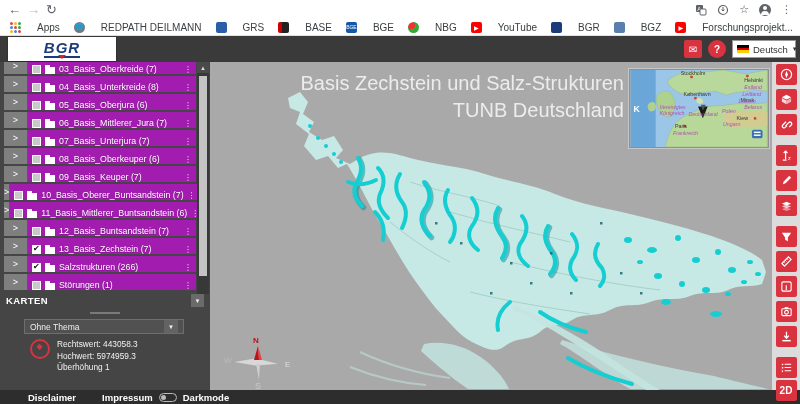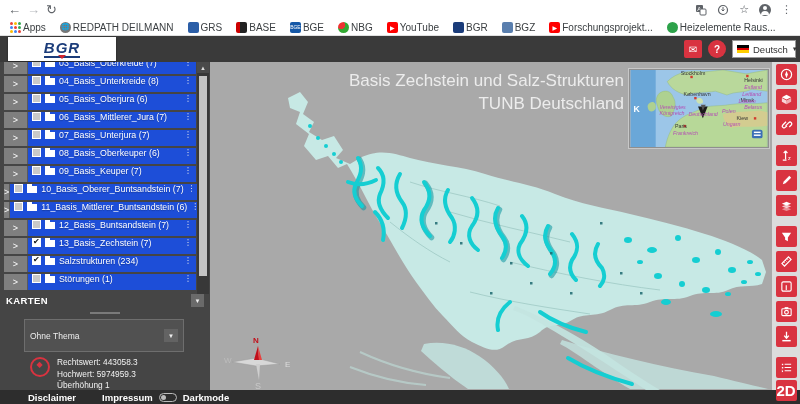--- a/index.html
+++ b/index.html
@@ -13,21 +13,21 @@
   .url-pill { display:flex; align-items:center; gap:5px; background:#f1f3f4; border-radius:9px; height:15px; width:560px; padding:0 10px; margin-left:4px; }
   .url-text { font-size:10.5px; color:#202124; }
   .lock-svg { width:8px; height:10px; }
   .browser-right { margin-left:auto; display:flex; align-items:center; gap:10px; }
   .br-ic { color:#5f6368; font-size:11px; cursor:pointer; }
   .avatar { width:12px; height:12px; border-radius:50%; background:#5f6368; position:relative; }
   .avatar::before { content:""; position:absolute; top:2px; left:4px; width:4px; height:4px; border-radius:50%; background:#fff; }
   .avatar::after { content:""; position:absolute; bottom:1px; left:2px; width:8px; height:4px; border-radius:4px 4px 0 0; background:#fff; }
 
   .bookmarks-bar { position:absolute; top:19px; left:0; width:800px; height:17px; background:#fff; border-bottom:1px solid #e0e0e0; display:flex; align-items:center; gap:14px; padding:0 10px; font-size:10px; color:#3c4043; white-space:nowrap; overflow:hidden; }
-  .bm { display:flex; align-items:center; gap:2px; cursor:pointer; flex:0 0 auto; }
+  .bm { display:flex; align-items:center; gap:16px; cursor:pointer; flex:0 0 auto; }
   .bm-ic { width:11px; height:11px; border-radius:2px; display:inline-flex; align-items:center; justify-content:center; font-size:7px; color:#fff; flex:0 0 auto; }
   .apps-grid { width:11px; height:11px; display:grid; grid-template-columns:repeat(3,3px); grid-template-rows:repeat(3,3px); gap:1px; }
   .apps-grid i { border-radius:50%; }
 
   
   .app-header { position:absolute; top:36px; left:0; width:800px; height:26px; background:#3a3a3a; display:flex; align-items:center; }
   .logo-box { position:absolute; top:1px; left:8px; width:108px; height:24px; background:#fff; display:flex; align-items:center; justify-content:center; box-shadow:0 1px 2px rgba(0,0,0,.4); }
   .logo-txt { font-weight:bold; font-size:15px; color:#1b3c7a; letter-spacing:1px; font-style:italic; border-bottom:2px solid #1b3c7a; position:relative; line-height:1; padding-bottom:1px; }
   .logo-txt::after { content:""; position:absolute; left:50%; bottom:-7px; transform:translateX(-50%); border:4px solid transparent; border-top-color:#d2232e; }
   .hdr-right { margin-left:auto; display:flex; align-items:center; gap:6px; padding-right:4px; }
@@ -38,57 +38,57 @@
   .lang-caret { margin-left:auto; font-size:6px; color:#333; }
 
   
   .content { position:absolute; top:62px; left:0; width:800px; height:328px; display:flex; }
 
   
   .sidebar { position:relative; width:210px; height:328px; background:#454545; overflow:hidden; flex:0 0 auto; }
   .tree { position:absolute; top:-4px; left:0; width:196px; }
   .layer-row { display:flex; height:16px; margin:0 0 2px 4px; cursor:pointer; }
   .chev-cell { width:24px; background:#7f7f7f; color:#fff; font-size:9px; display:flex; align-items:center; justify-content:center; border-right:1px solid #5a5a5a; }
-  .row-body { flex:1; background:#1d4ed8; display:flex; align-items:flex-start; gap:4px; padding:0 4px; }
+  .row-body { flex:1; background:#a21caf; display:flex; align-items:flex-end; gap:4px; padding:0 4px; }
   .cb { width:9px; height:9px; background:#c9c9c9; border:1px solid #fff; flex:0 0 auto; position:relative; cursor:pointer; }
   .cb.checked { background:#fff; }
   .cb.checked::after { content:"✔"; position:absolute; top:-2px; left:0px; font-size:8px; color:#111; }
   .folder { width:10px; height:7px; background:#fff; position:relative; flex:0 0 auto; margin-top:2px; }
   .folder::before { content:""; position:absolute; top:-2px; left:0; width:5px; height:2px; background:#fff; }
   .layer-label { font-size:8.8px; color:#fff; white-space:nowrap; overflow:hidden; text-shadow:0 1px 1px rgba(0,0,0,.25); }
   .kebab { margin-left:auto; color:#eee; font-size:8px; cursor:pointer; }
   .tree-scroll { position:absolute; top:0; right:1px; width:12px; height:232px; background:#383838; }
   .scroll-up { width:12px; height:11px; background:#4a4a4a; color:#ddd; font-size:6px; display:flex; align-items:center; justify-content:center; cursor:pointer; }
   .scroll-thumb { position:absolute; top:14px; left:2px; width:8px; height:200px; background:#c4c4c4; cursor:pointer; }
 
   .panel { position:absolute; top:228px; left:0; width:210px; padding:4px 6px; color:#fff; }
   .panel-hdr-row { display:flex; align-items:center; }
   .panel-hdr { font-size:9.5px; font-weight:bold; letter-spacing:.4px; }
   .collapse-btn { margin-left:auto; width:13px; height:13px; background:#6a6a6a; color:#eee; font-size:6px; display:flex; align-items:center; justify-content:center; cursor:pointer; }
   .panel-divider { width:30px; height:2px; background:#7a7a7a; margin:5px auto; }
   .themen { margin:2px 0 4px 18px; font-size:9.5px; font-weight:bold; }
-  .theme-select { margin-left:18px; width:160px; height:33px; background:#515151; border:1px solid #6e6e6e; display:flex; align-items:center; font-size:8.5px; color:#eee; padding:0 5px; cursor:pointer;text-align:center; }
+  .theme-select { margin-left:18px; width:160px; height:15px; background:#515151; border:1px solid #6e6e6e; display:flex; align-items:center; font-size:8.5px; color:#eee; padding:0 5px; cursor:pointer;text-align:center; }
   .sel-caret { margin-left:auto; background:#636363; width:14px; height:13px; display:flex; align-items:center; justify-content:center; font-size:6px; }
   .coords-row { display:flex; gap:7px; margin:5px 0 0 24px; align-items:flex-start; }
   .pin { width:20px; height:20px; border:2px solid #d93340; border-radius:50%; position:relative; flex:0 0 auto; }
   .pin::before { content:"◆"; position:absolute; top:1px; left:4.5px; color:#d93340; font-size:8px; }
   .coord-lines { font-size:8.3px; font-weight:normal; line-height:1.4; color:#f2f2f2; }
 
   
   .map-area { position:relative; flex:1; height:328px; background:#a9a9a9; overflow:hidden; cursor:grab; }
   .map-svg { position:absolute; top:0; left:0; }
-  .map-title { position:absolute; top:8px; right:148px; text-align:right; color:#ececec; font-size:17px; line-height:1.35; pointer-events:none; }
+  .map-title { position:absolute; top:8px; right:148px; text-align:right; color:#ececec; font-size:20px; line-height:1.35; pointer-events:none; }
   .inset { position:absolute; top:7px; right:3px; width:140px; height:79px; border:1px solid #8f8f8f; box-shadow:0 0 0 1px #c7c7c7; cursor:pointer; }
 
   
   .toolstrip { position:relative; width:28px; height:328px; background:#dcdcdc; flex:0 0 auto; display:flex; flex-direction:column; align-items:center; padding-top:2px; gap:4px; }
   .tool-btn { width:21px; height:21px; background:#d93340; border-radius:2px; display:flex; align-items:center; justify-content:center; cursor:pointer; flex:0 0 auto; }
   .tool-btn svg { width:13px; height:13px; }
   .tool-btn.gap { margin-top:6px; }
-  .btn-2d { position:absolute; bottom:-11px; left:3.5px; width:21px; height:21px; background:#d93340; border-radius:2px; color:#fff; font-size:15px; font-weight:bold; display:flex; align-items:center; justify-content:center; cursor:pointer; z-index:5; }
+  .btn-2d { position:absolute; bottom:-11px; left:3.5px; width:21px; height:21px; background:#d93340; border-radius:2px; color:#fff; font-size:10px; font-weight:bold; display:flex; align-items:center; justify-content:center; cursor:pointer; z-index:5; }
 
   
   .footer { position:absolute; bottom:0; left:0; width:800px; height:14px; background:#2d2d2d; display:flex; align-items:center; gap:6px; padding:0 8px; color:#fff; font-size:9.5px; font-weight:bold; }
   .f-link { cursor:pointer;margin-left:20px; }
   .toggle { width:18px; height:9px; border:1px solid #bbb; border-radius:5px; position:relative; cursor:pointer; background:#2d2d2d; }
   .toggle::before { content:""; position:absolute; top:1px; left:1px; width:5px; height:5px; border-radius:50%; background:#bbb; }
 </style>
 </head>
 <body>
 
@@ -288,21 +288,21 @@
               <span class="folder"></span>
               <span class="layer-label">13_Basis_Zechstein (7)</span>
               <span class="kebab">⋮</span>
             </span>
           </div>
         <div class="layer-row">
             <span class="chev-cell">&gt;</span>
             <span class="row-body">
               <span class="cb checked"></span>
               <span class="folder"></span>
-              <span class="layer-label">Salzstrukturen (234)</span>
+              <span class="layer-label">Salzstrukturen (266)</span>
               <span class="kebab">⋮</span>
             </span>
           </div>
         <div class="layer-row">
             <span class="chev-cell">&gt;</span>
             <span class="row-body">
               <span class="cb"></span>
               <span class="folder"></span>
               <span class="layer-label">Störungen (1)</span>
               <span class="kebab">⋮</span>

